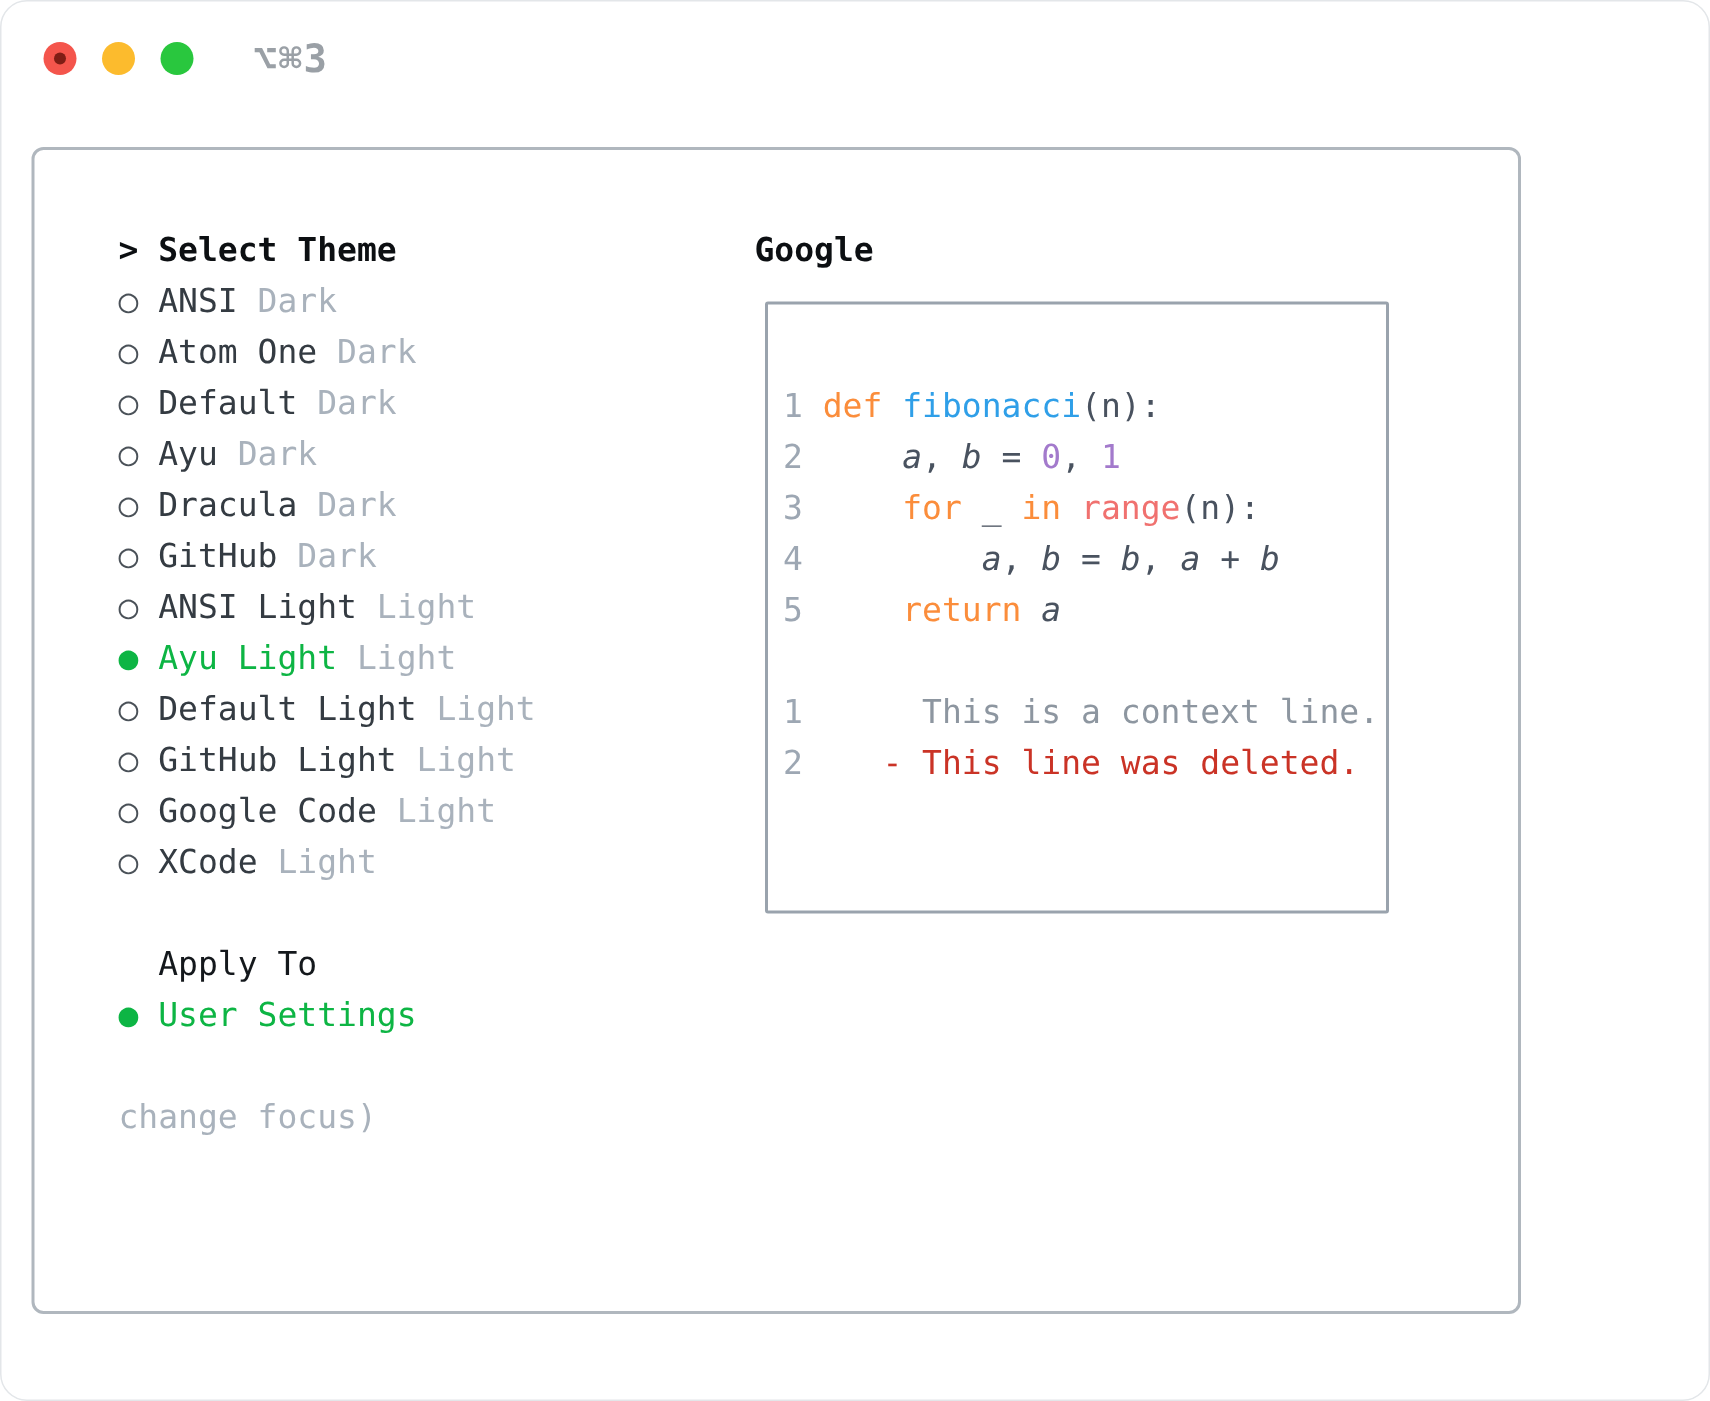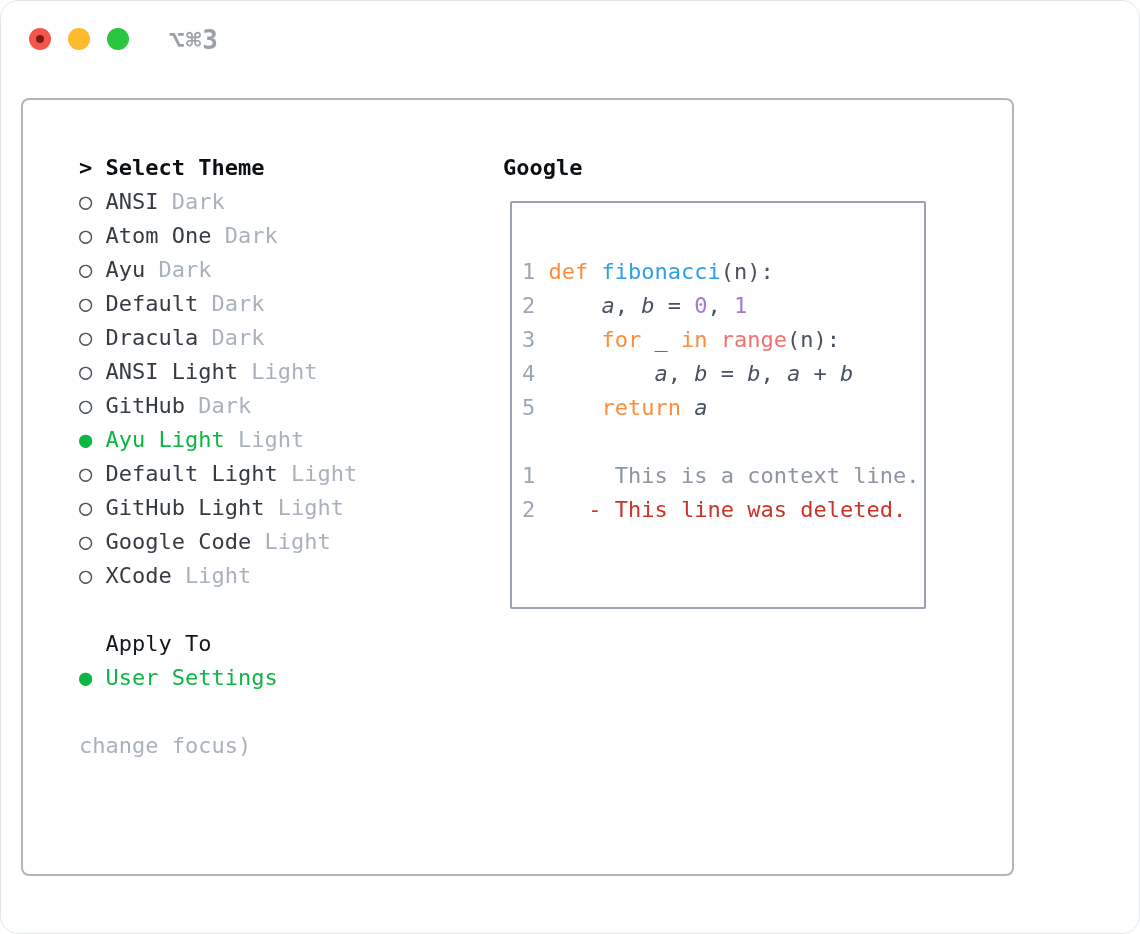--- a/index.html
+++ b/index.html
@@ -71,25 +71,25 @@
     <span class="light yellow"></span>
     <span class="light green"></span>
     <span class="shortcut">⌥⌘3</span>
   </div>
 
   <div class="content-box">
     <div class="left-col" id="left-col">
         <div class="row hdr"><span class="marker">&gt; </span><span>Select Theme</span></div>
         <div class="row"><span class="marker">○ </span><span>ANSI</span><span class="variant"> Dark</span></div>
         <div class="row"><span class="marker">○ </span><span>Atom One</span><span class="variant"> Dark</span></div>
+        <div class="row"><span class="marker">○ </span><span>Default</span><span class="variant"> Dark</span></div>
         <div class="row"><span class="marker">○ </span><span>Ayu</span><span class="variant"> Dark</span></div>
-        <div class="row"><span class="marker">○ </span><span>Default</span><span class="variant"> Dark</span></div>
         <div class="row"><span class="marker">○ </span><span>Dracula</span><span class="variant"> Dark</span></div>
+        <div class="row"><span class="marker">○ </span><span>GitHub</span><span class="variant"> Dark</span></div>
         <div class="row"><span class="marker">○ </span><span>ANSI Light</span><span class="variant"> Light</span></div>
-        <div class="row"><span class="marker">○ </span><span>GitHub</span><span class="variant"> Dark</span></div>
         <div class="row sel"><span class="marker">● </span><span>Ayu Light</span><span class="variant"> Light</span></div>
         <div class="row"><span class="marker">○ </span><span>Default Light</span><span class="variant"> Light</span></div>
         <div class="row"><span class="marker">○ </span><span>GitHub Light</span><span class="variant"> Light</span></div>
         <div class="row"><span class="marker">○ </span><span>Google Code</span><span class="variant"> Light</span></div>
         <div class="row"><span class="marker">○ </span><span>XCode</span><span class="variant"> Light</span></div>
         <div class="row"></div>
         <div class="row subhdr"><span class="marker">  </span><span>Apply To</span></div>
         <div class="row sel"><span class="marker">● </span><span>User Settings</span></div>
         <div class="row"></div>
         <div class="row help"><span>change focus)</span></div>

